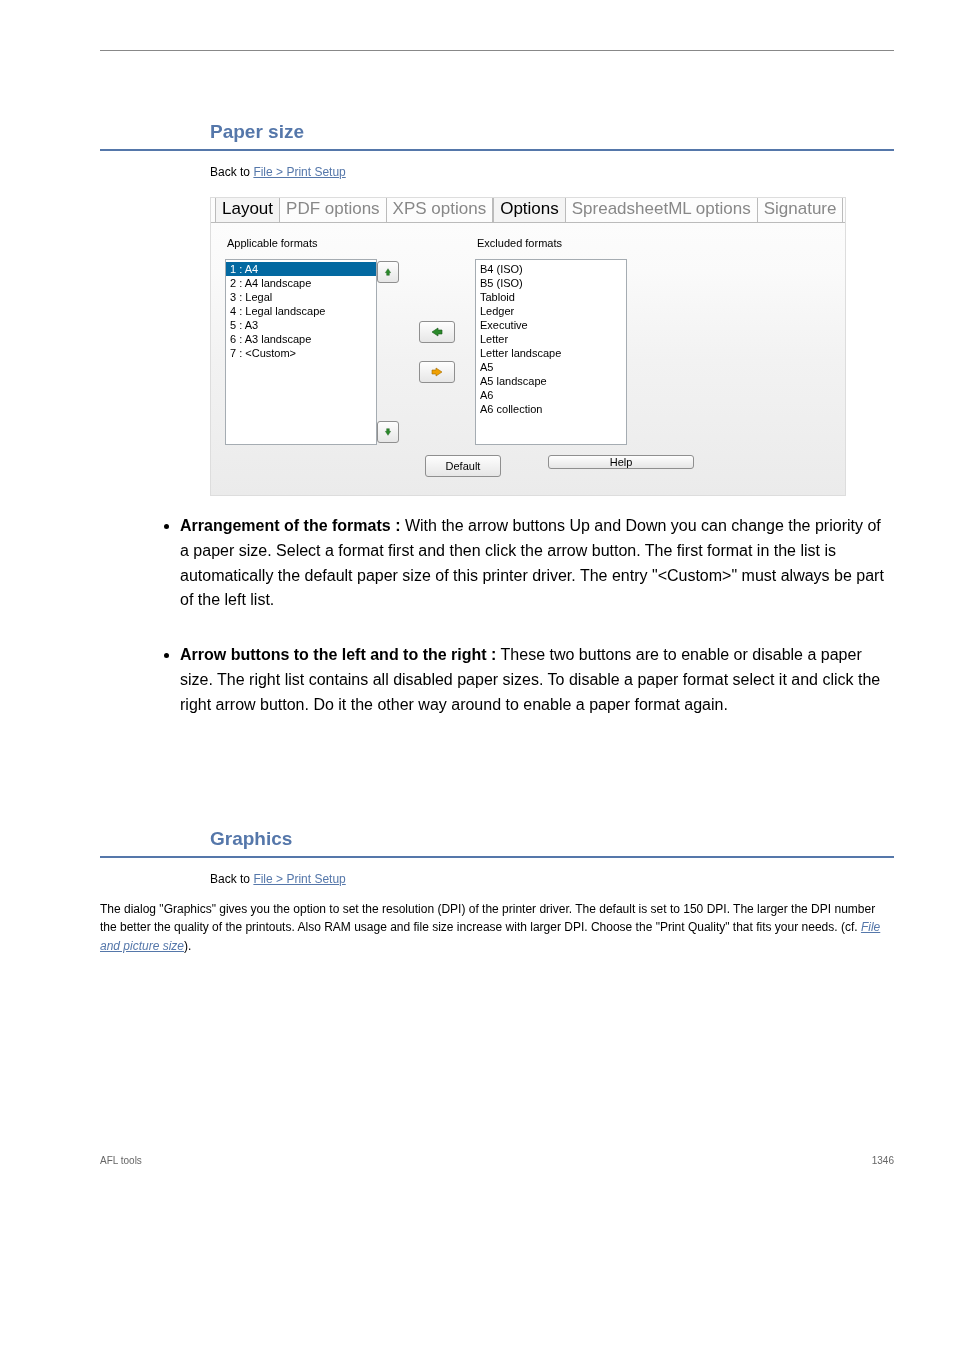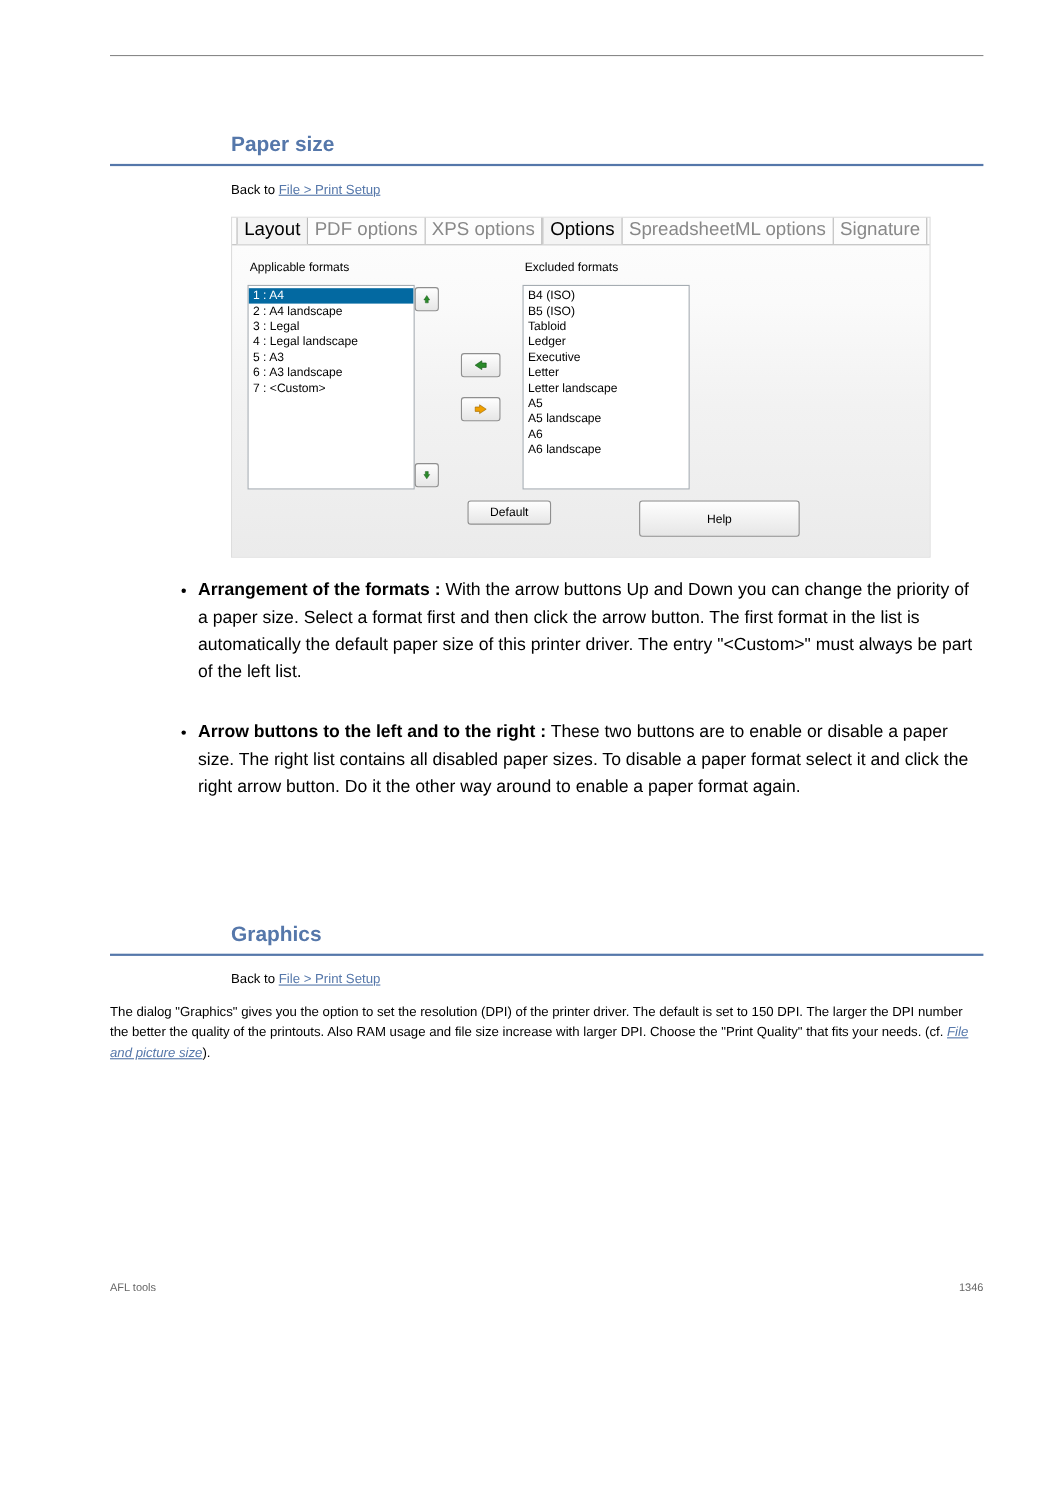--- a/index.html
+++ b/index.html
@@ -126,21 +126,21 @@
     border: 1px solid #8f8f8f;
     border-radius: 3px;
     background: linear-gradient(#fefefe,#e6e6e6);
     font-size: 11px;
     color: #000;
     cursor: default;
   }
   .btn.small { width: 22px; height: 22px; }
   .btn.block { width: 36px; height: 22px; }
   .btn.wide  { width: 76px; height: 22px; }
-  .btn.xwide { width: 146px; height: 33px; }
+  .btn.xwide { width: 146px; height: 14px; }
   .updown-col {
     display: flex;
     flex-direction: column;
     justify-content: space-between;
     align-items: center;
     height: 182px;
     padding-top: 0px;
   }
   .arrow-col {
     display: flex;
@@ -148,21 +148,21 @@
     justify-content: center;
     gap: 18px;
     align-items: center;
     height: 182px;
     padding: 0 20px;
   }
   .btn svg { width: 12px; height: 12px; }
   .button-row {
     display: flex;
     justify-content: flex-start;
-    gap: 80px;
+    gap: 47px;
     padding: 10px 0 8px 200px;
   }
   .bullets {
     margin: 18px 0 0 80px;
     padding: 0;
   }
   .bullets li {
     list-style: disc;
     margin: 0 0 30px 0;
     line-height: 1.55;
@@ -268,21 +268,21 @@
                 <div class="item">B4 (ISO)</div>
                 <div class="item">B5 (ISO)</div>
                 <div class="item">Tabloid</div>
                 <div class="item">Ledger</div>
                 <div class="item">Executive</div>
                 <div class="item">Letter</div>
                 <div class="item">Letter landscape</div>
                 <div class="item">A5</div>
                 <div class="item">A5 landscape</div>
                 <div class="item">A6</div>
-                <div class="item">A6 landscape</div>
+                <div class="item">A6 collection</div>
               </div>
           </div>
         </div>
 
         <div class="button-row">
           <button class="btn wide">Default</button>
           <button class="btn xwide">Help</button>
         </div>
       </div>
     </div>

